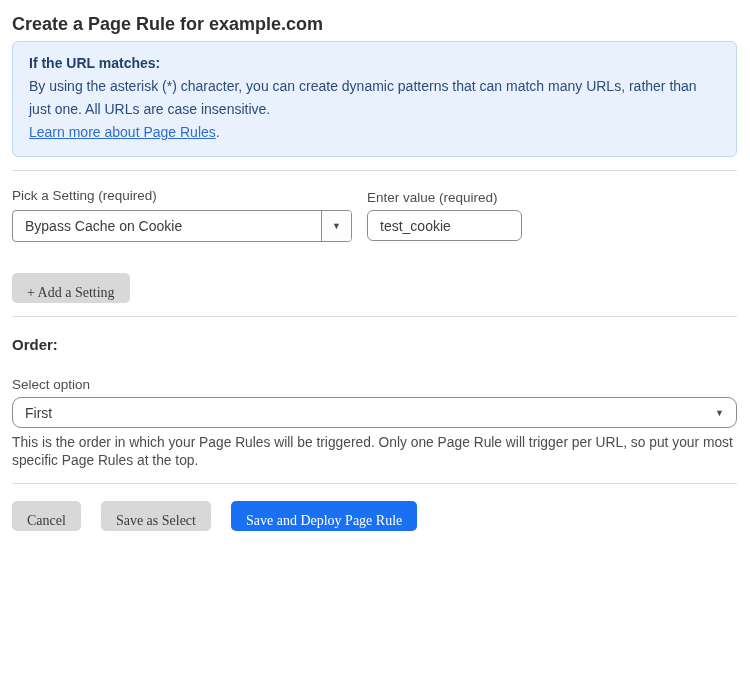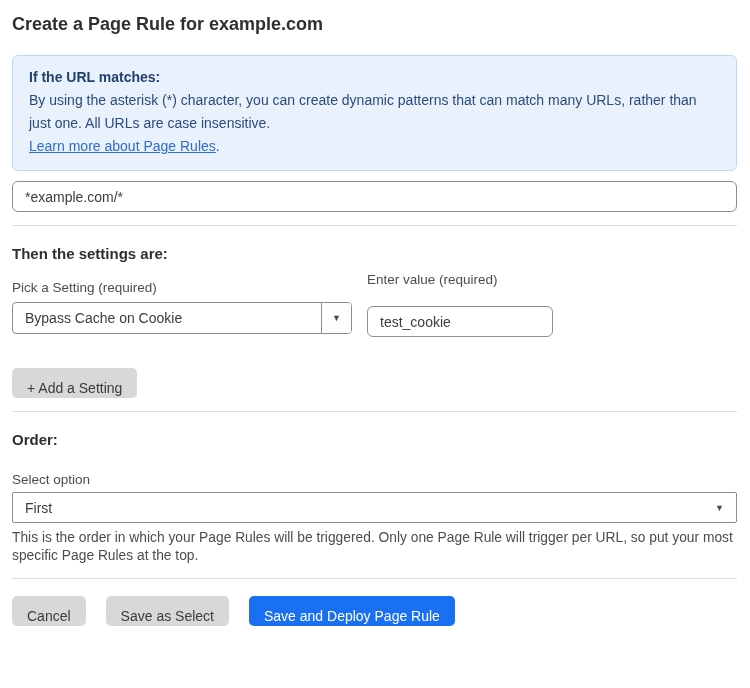--- a/index.html
+++ b/index.html
@@ -14,21 +14,21 @@
   .page { padding: 12px 13px 14px 12px; }
 
   .page-title {
     font-size: 18px;
     font-weight: bold;
     color: #2f2f2f;
     line-height: 24px;
   }
 
   .info-box {
-    margin-top: 19px;
+    margin-top: 5px;
     background: #e9f2fc;
     border: 1px solid #bdd8f2;
     border-radius: 6px;
     padding: 10px 16px 12px 16px;
     line-height: 23px;
     font-size: 14px;
   }
   .info-heading { font-weight: bold; color: #223f6b; }
   .info-body { color: #2a4b7c; }
   .info-link-line { color: #2a4b7c; }
@@ -110,44 +110,44 @@
     border-left: 1px solid #8d8d8d;
     border-radius: 0 3px 3px 0;
     display: flex;
     align-items: center;
     justify-content: center;
     font-size: 9px;
     color: #4a4a4a;
     background: #fdfdfd;
   }
 
-  .value-input { width: 186px; margin-top: 18px; }
+  .value-input { width: 155px; margin-top: 4px; }
 
   .btn {
     border: none;
     border-radius: 5px;
     height: 30px;
     padding: 12px 15px;
-    font-family: Liberation Sans, sans-serif;
+    font-family: Liberation Serif, serif;
     font-size: 14px;
     cursor: pointer;
   }
   .btn.gray { background: #d8d8d8; color: #3b3b3b; }
   .btn.blue { background: #1a70f2; color: #ffffff; }
 
   .add-setting-btn { margin-top: 31px; }
 
   .order-divider { margin-top: 15px; }
 
   .order-select {
     margin-top: 4px;
     width: 100%;
     height: 31px;
     border: 1px solid #8d8d8d;
-    border-radius: 2px;
+    border-radius: 9px;
     background: #fff;
     display: flex;
     align-items: center;
     padding: 0 12px;
     font-size: 14px;
     color: #3c3c3c;
     cursor: pointer;
     gap: 28px;
   }
   .order-select .order-arrow {
@@ -175,36 +175,34 @@
 <div class="page">
 
   <h1 class="page-title">Create a Page Rule for example.com</h1>
 
   <div class="info-box">
     <div class="info-heading">If the URL matches:</div>
     <div class="info-body">By using the asterisk (*) character, you can create dynamic patterns that can match many URLs, rather than just one. All URLs are case insensitive.</div>
     <div class="info-link-line"><a href="#">Learn more about Page Rules</a><span>.</span></div>
   </div>
 
-  <input type="text" class="text-input" value="*example.com/*" style="">
 
   <hr class="divider">
 
-  <h2 class="section-heading">Then the settings are:</h2>
 
   <div class="settings-row">
     <div class="setting-col">
       <div class="field-label">Pick a Setting (required)</div>
       <div class="custom-select">
         <span class="select-value">Bypass Cache on Cookie</span>
         <span class="arrow-box">▼</span>
       </div>
     </div>
     <div class="value-col">
-      <div class="field-label" style="margin-top:0;">Enter value (required)</div>
+      <div class="field-label" style="margin-top:10px;">Enter value (required)</div>
       <input type="text" class="text-input value-input" value="test_cookie" style="">
     </div>
   </div>
 
   <button class="btn gray add-setting-btn">+ Add a Setting</button>
 
   <hr class="divider order-divider">
 
   <h2 class="section-heading">Order:</h2>
 

